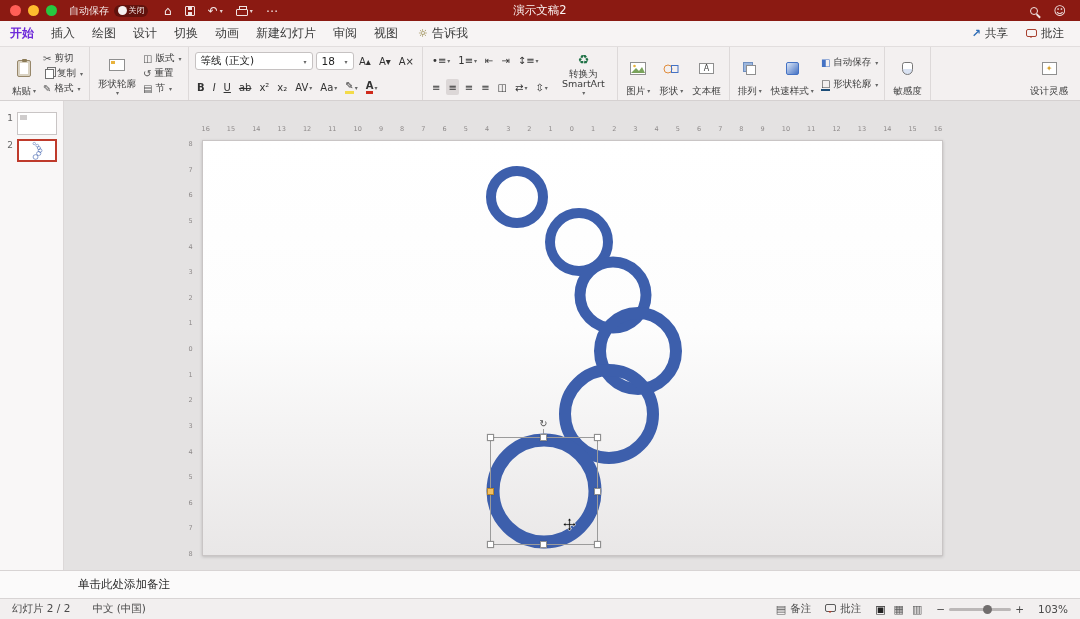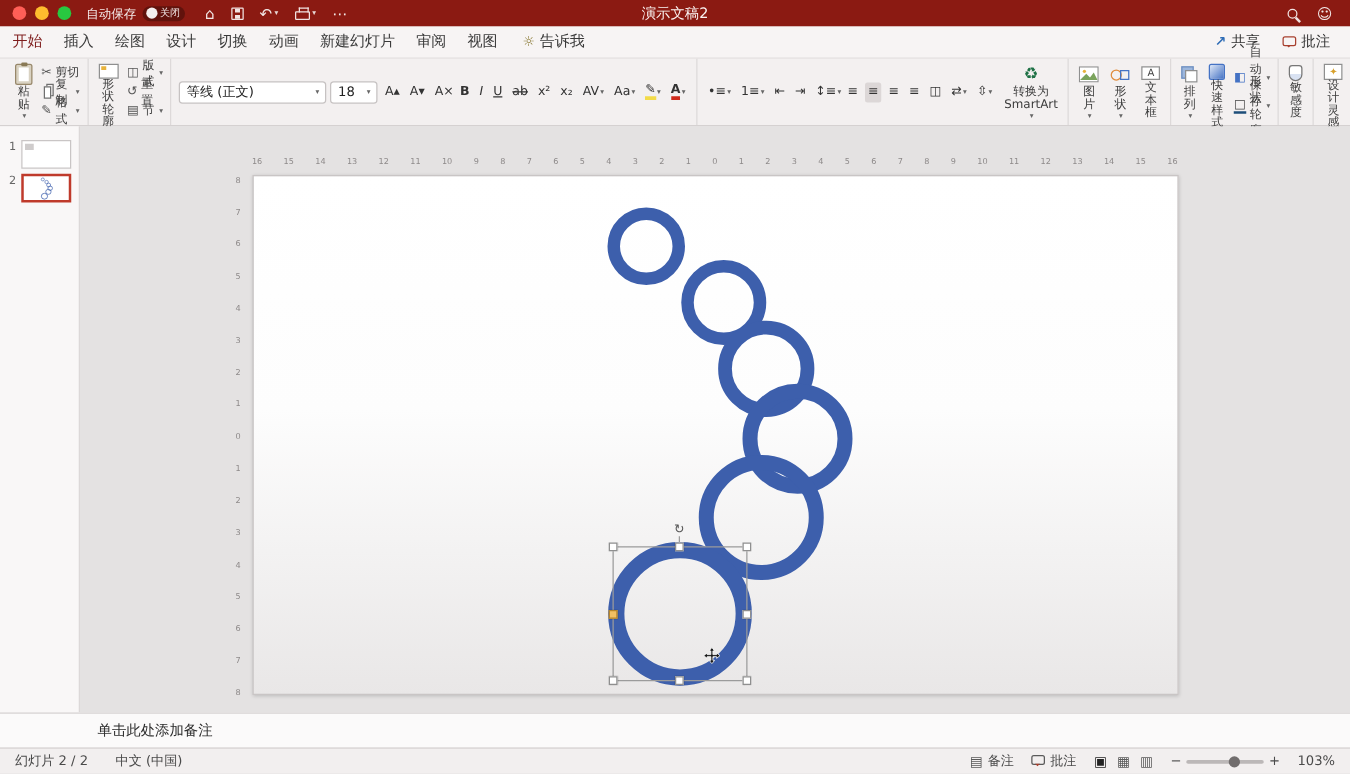--- a/index.html
+++ b/index.html
@@ -14,21 +14,21 @@
   
   .titlebar {
     height:21px; background:#8b1a12; display:flex; align-items:center;
     color:#f3e9e8; font-size:11px; position:relative; flex:0 0 auto;
   }
   .lights { display:flex; gap:7px; padding:0 12px 0 10px; }
   .light { width:11px; height:11px; border-radius:50%; display:inline-block; }
   .light.red{ background:#ff5f57; } .light.yellow{ background:#febc2e; } .light.green{ background:#28c840; }
   .autosave { display:flex; align-items:center; gap:5px; font-size:10px; }
   .toggle { width:34px; height:12px; border-radius:7px; background:rgba(0,0,0,.30);
-            display:flex; align-items:center; gap:2px; padding:0 3px; }
+            display:flex; align-items:center; gap:2px; padding:0 3px;justify-content:center; }
   .toggle .knob { width:9px; height:9px; border-radius:50%; background:#f5f0ef; flex:0 0 auto; }
   .toggle .state { font-size:8px; color:#f0e4e3; line-height:1; }
   .tb-icons { display:flex; align-items:center; gap:13px; margin-left:16px; }
   .tb-btn { display:flex; align-items:center; gap:2px; color:#f3e9e8; font-size:12px; }
   .tb-caret { font-size:6px; color:#e8d8d6; }
   .win-title { position:absolute; left:50%; transform:translateX(-50%); font-size:11.5px; color:#fbf4f3; }
   .tb-right { margin-left:auto; display:flex; align-items:center; gap:15px; padding-right:14px; }
   .ic-floppy { width:10px; height:10px; border:1px solid #f1e3e2; border-radius:1px; position:relative; display:inline-block; }
   .ic-floppy::before { content:""; position:absolute; left:2px; top:0; width:4px; height:3px; background:#f1e3e2; }
   .ic-floppy::after { content:""; position:absolute; left:2px; bottom:0; width:4px; height:3px; background:#f1e3e2; }
@@ -37,21 +37,21 @@
   .ic-search { width:8px; height:8px; border:1.5px solid #f1e3e2; border-radius:50%; position:relative; display:inline-block; }
   .ic-search::after { content:""; position:absolute; right:-4px; bottom:-3px; width:5px; height:1.5px; background:#f1e3e2; transform:rotate(45deg); }
 
   
   .tabsrow {
     height:26px; background:#f7f4f4; border-bottom:1px solid #e2dede;
     display:flex; align-items:center; padding:0 10px; flex:0 0 auto;
   }
   .tabs { display:flex; gap:17px; align-items:center; }
   .tab { font-size:12px; color:#3a3a3a; cursor:default; }
-  .tab.active { font-weight:400; color:#7f1d1d; }
+  .tab.active { font-weight:700; color:#6d28d9; }
   .tellme { display:flex; align-items:center; gap:4px; margin-left:20px; color:#3a3a3a; font-size:12px; }
   .bulb { color:#8a7a35; font-size:11px; }
   .tabs-right { margin-left:auto; display:flex; gap:18px; align-items:center; padding-right:6px; }
   .tr-btn { display:flex; align-items:center; gap:4px; font-size:11.5px; color:#333; }
   .share-g { color:#2f6db6; font-size:11px; font-weight:700; }
   .ic-bubble { width:11px; height:8px; border:1px solid #a8402f; border-radius:2px; position:relative; display:inline-block; margin-top:-2px; }
   .ic-bubble::after { content:""; position:absolute; left:2px; bottom:-4px; border:2.5px solid transparent; border-top-color:#a8402f; }
 
   
   .ribbon { height:54px; background:#f3f0f0; border-bottom:1px solid #d5d1d1;
@@ -60,21 +60,21 @@
   .rb-group:last-child { border-right:none; }
   .big-btn { display:flex; flex-direction:column; align-items:center; justify-content:space-between; padding:1px 2px; cursor:default; }
   .big-icon { flex:1; display:flex; align-items:center; justify-content:center; font-size:15px; color:#4a4a4a; }
   .lbl { font-size:9.5px; color:#3c3c3c; line-height:1.05; text-align:center; display:flex; align-items:center; gap:1px; justify-content:center; flex-wrap:wrap; }
   .lbl .txt { white-space:pre-line; }
   .wrap36 { max-width:38px; }
   .small-col { display:flex; flex-direction:column; justify-content:space-between; padding:1px 0; }
   .small-btn { display:flex; align-items:center; gap:3px; font-size:9.5px; color:#3c3c3c; height:15px; }
   .s-ic { font-size:10px; color:#555; }
   .caret { font-size:6px; color:#666; margin-left:1px; }
-  .two-rows { display:flex; flex-direction:row; justify-content:space-between; padding:2px 0; }
+  .two-rows { display:flex; flex-direction:column; justify-content:space-between; padding:2px 0; }
   .rrow { display:flex; align-items:center; gap:3px; }
   .combo { display:flex; align-items:center; justify-content:space-between; background:#fff;
            border:1px solid #c6c2c2; border-radius:3px; height:18px; padding:0 5px; font-size:10.5px; color:#222; }
   .combo.font { width:118px; } .combo.size { width:38px; }
   .mini { font-size:10px; color:#333; padding:0 2.5px; height:16px; display:flex; align-items:center; }
   .mini .b { font-weight:700; } .mini .i { font-style:italic; } .mini .u { text-decoration:underline; }
   .mini .st { text-decoration:line-through; }
   .hl-ic { border-bottom:3px solid #f3db49; line-height:1; }
   .fc-ic { border-bottom:3px solid #cf2a1b; font-weight:700; line-height:1; }
   .sel { background:#dcd7d7; border-radius:2px; }

